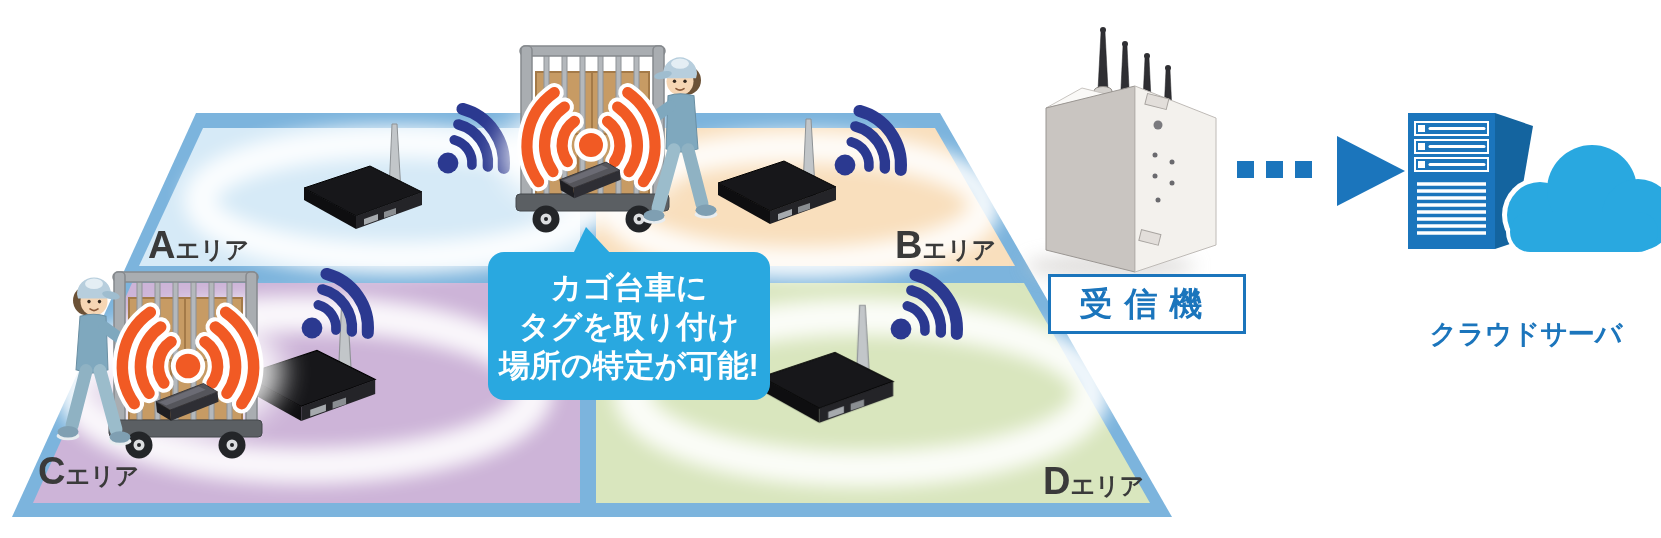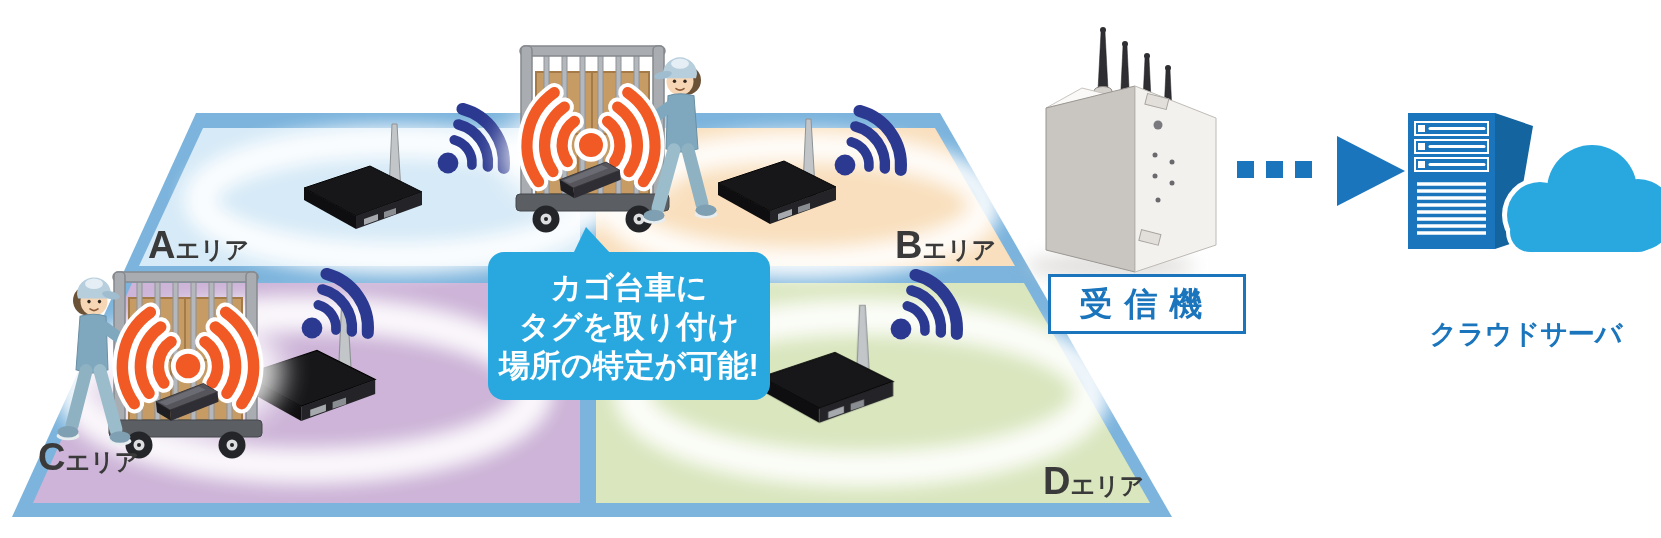--- a/index.html
+++ b/index.html
@@ -272,21 +272,21 @@
     </g>
   </g>
 </svg>
 
 <div class="overlay area-label" style="left:148px;top:226px;">
   <span class="big">A</span><span class="small">エリア</span>
 </div>
 <div class="overlay area-label" style="left:895px;top:226px;">
   <span class="big">B</span><span class="small">エリア</span>
 </div>
-<div class="overlay area-label" style="left:38px;top:438px;text-align:center;">
+<div class="overlay area-label" style="left:38px;top:452px;text-align:center;">
   <span class="big">C</span><span class="small">エリア</span>
 </div>
 <div class="overlay area-label" style="left:1043px;top:462px;">
   <span class="big">D</span><span class="small">エリア</span>
 </div>
 
 <div class="overlay callout">
   <div class="line">カゴ台車に</div>
   <div class="line">タグを取り付け</div>
   <div class="line">場所の特定が可能!</div>

